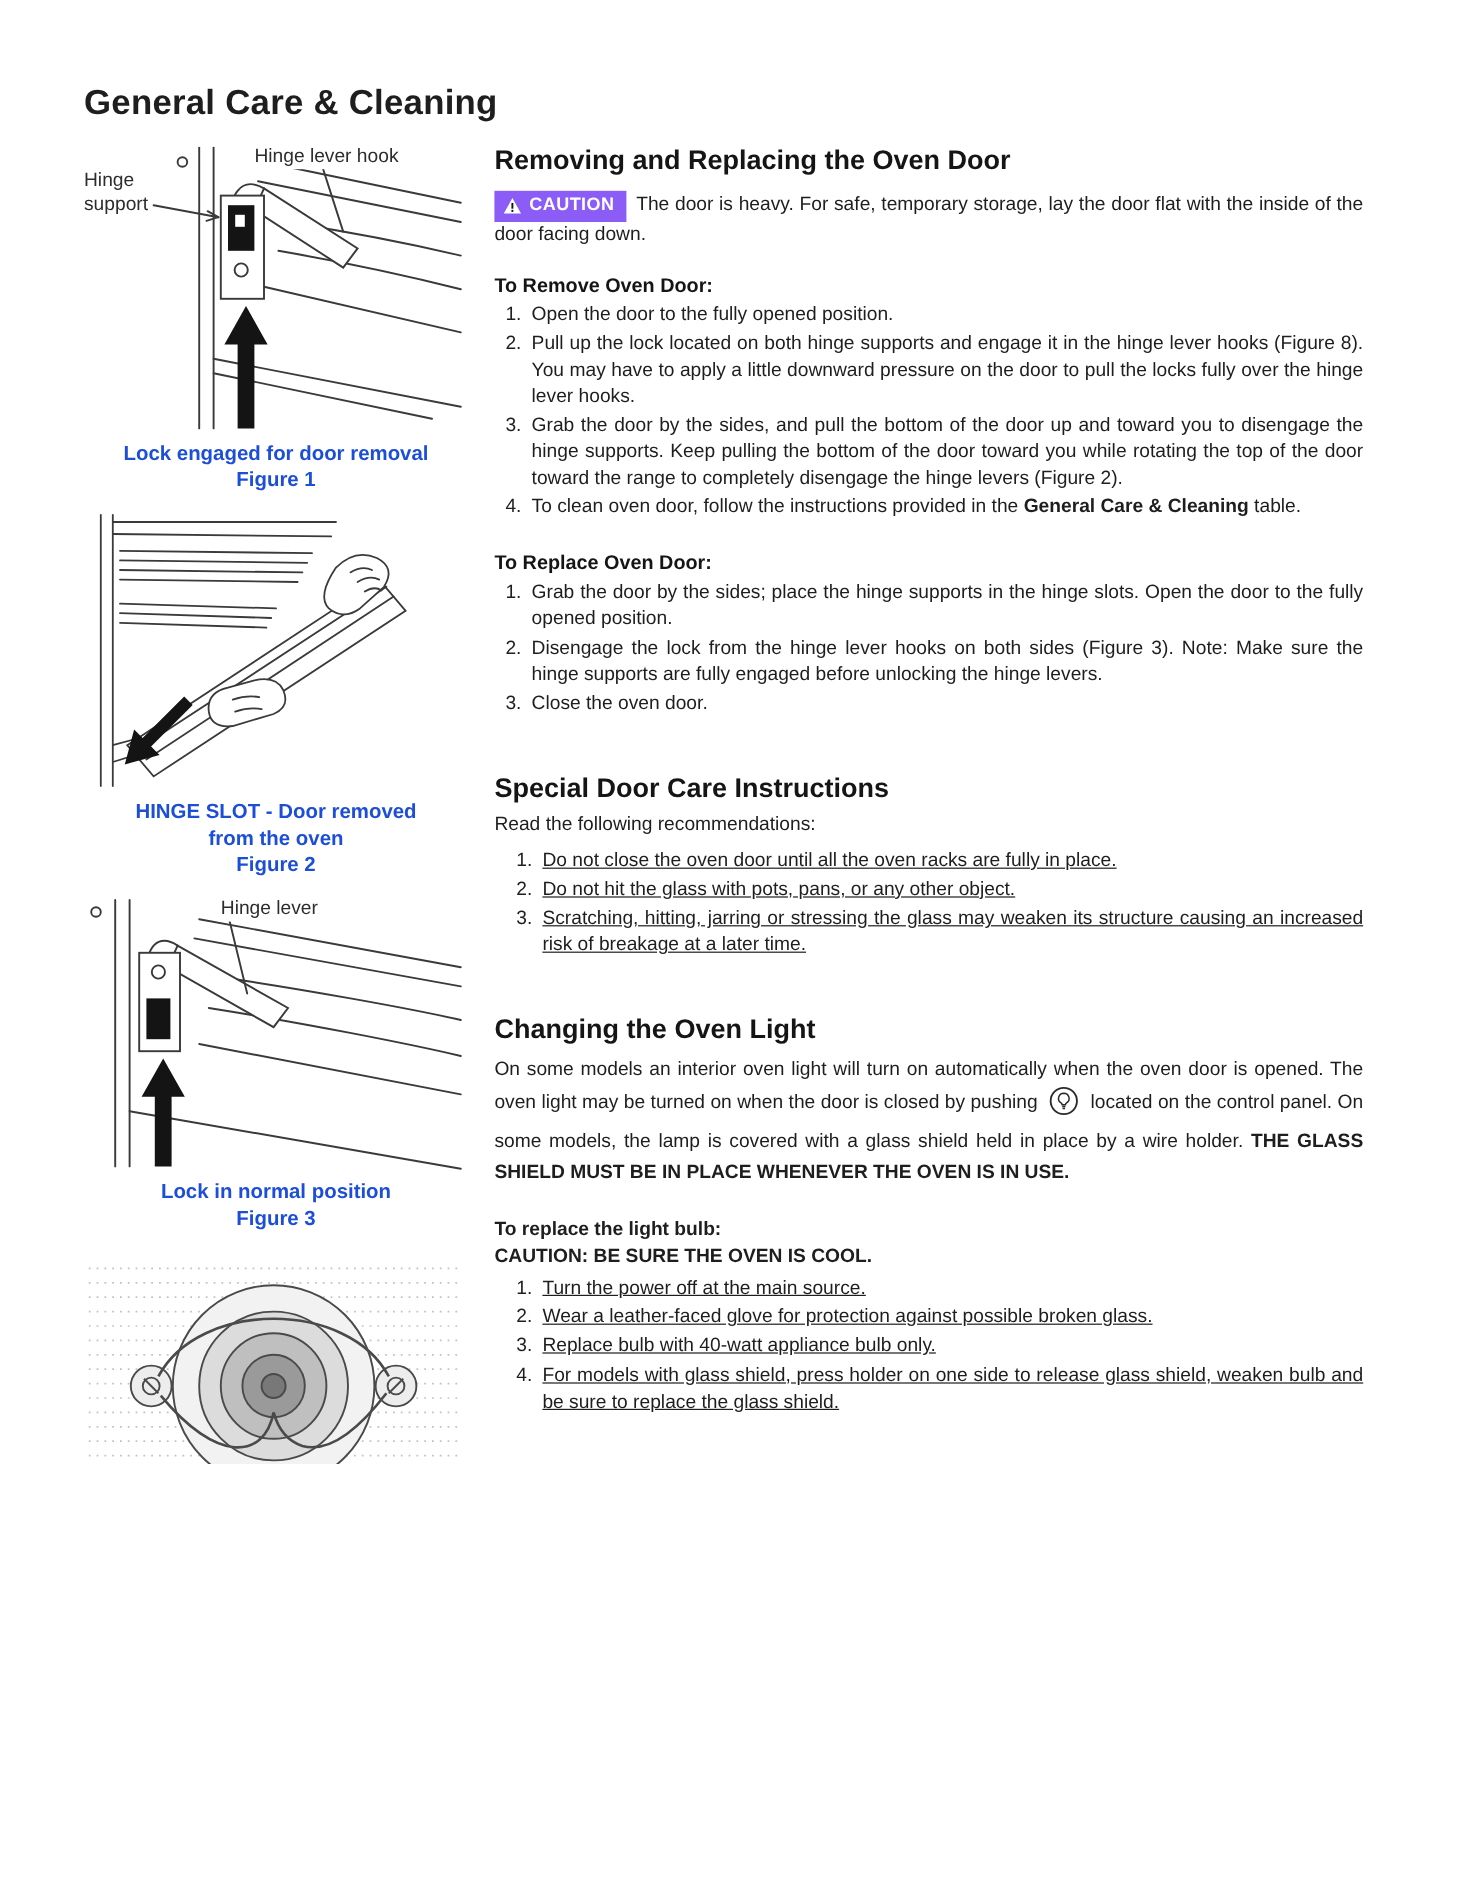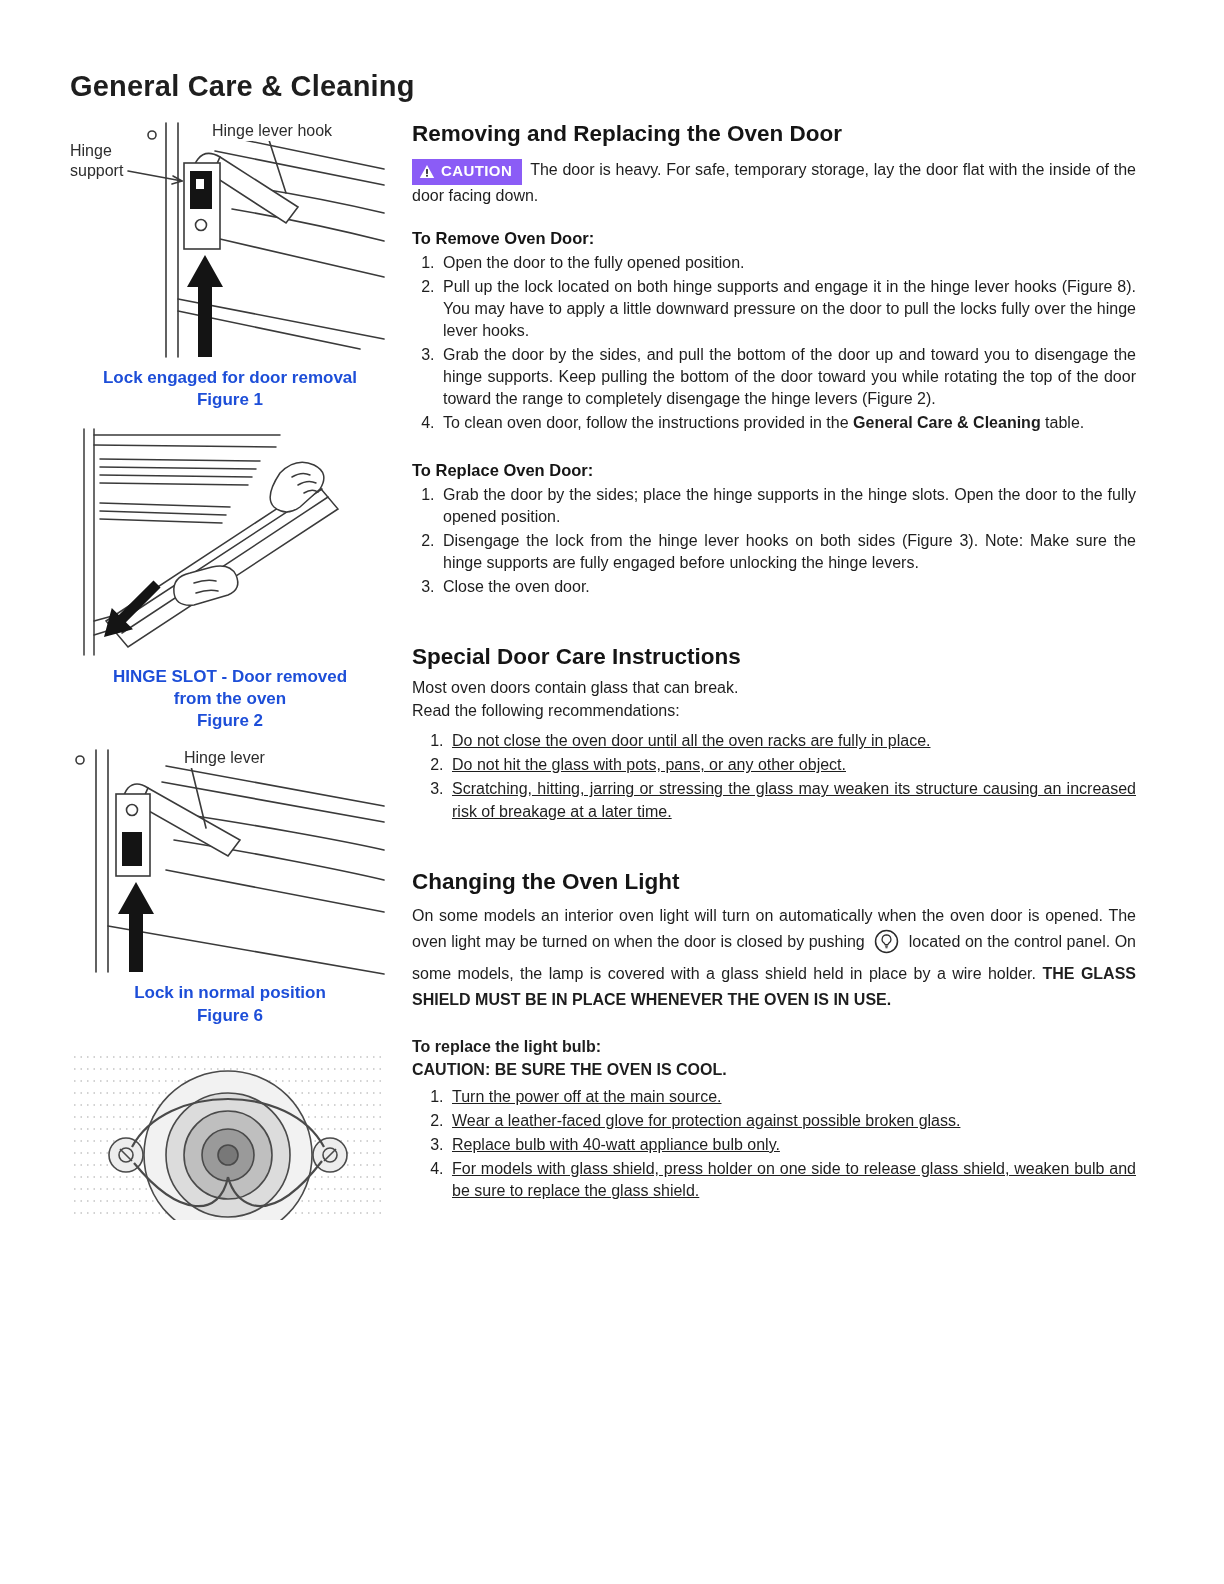--- a/index.html
+++ b/index.html
@@ -138,21 +138,21 @@
             <rect x="52" y="84" width="20" height="34" fill="#141414" stroke="none"></rect>
             <circle cx="62" cy="62" r="5.5"></circle>
             <path d="M120 14 L136 80"></path>
           </g>
           <polygon points="66,134 84,166 73,166 73,224 59,224 59,166 48,166" fill="#141414"></polygon>
         </svg>
         <div class="fig-label" style="left:112px; top:0; background:#fff; padding:0 2px;">Hinge lever</div>
       </div>
       <div class="fig-caption">
         <div>Lock in normal position</div>
-        <div>Figure 6</div>
+        <div>Figure 3</div>
       </div>
 
       <div class="figure" style="height:210px; margin-top:22px;">
         <svg viewBox="0 0 316 210" width="316" height="210">
           <path stroke="#c3c3c3" stroke-width="1.4" stroke-dasharray="1.5 5" fill="none" d="M4 8 H312 M4 20 H312 M4 32 H312 M4 44 H312 M4 56 H312 M4 68 H312 M4 80 H312 M4 92 H312 M4 104 H312 M4 116 H312 M4 128 H312 M4 140 H312 M4 152 H312 M4 164 H312 M4 176 H312 M4 188 H312 M4 200 H312"></path>
           <g stroke="#4a4a4a" stroke-width="1.6" fill="none">
             <circle cx="56" cy="106" r="17" fill="#ededed"></circle>
             <circle cx="260" cy="106" r="17" fill="#ededed"></circle>
             <circle cx="158" cy="106" r="84" fill="#f2f2f2"></circle>
             <circle cx="56" cy="106" r="7"></circle>
@@ -199,21 +199,20 @@
         <div class="sub-heading" style="margin-top:26px;">To Replace Oven Door:</div>
         <ol class="steps">
             <li>Grab the door by the sides; place the hinge supports in the hinge slots. Open the door to the fully opened position.</li>
             <li>Disengage the lock from the hinge lever hooks on both sides (Figure 3). Note: Make sure the hinge supports are fully engaged before unlocking the hinge levers.</li>
             <li>Close the oven door.</li>
           </ol>
       </div>
 
       <div class="section">
         <h2 class="section-heading" style="margin-bottom:6px;">Special Door Care Instructions</h2>
-        <div class="intro-line">Most oven doors contain glass that can break.</div>
         <div class="intro-line">Read the following recommendations:</div>
         <ol class="steps wide" style="margin-top:8px;">
             <li>Do not close the oven door until all the oven racks are fully in place.</li>
             <li>Do not hit the glass with pots, pans, or any other object.</li>
             <li>Scratching, hitting, jarring or stressing the glass may weaken its structure causing an increased risk of breakage at a later time.</li>
           </ol>
       </div>
 
       <div class="section">
         <h2 class="section-heading" style="margin-bottom:8px;">Changing the Oven Light</h2>

